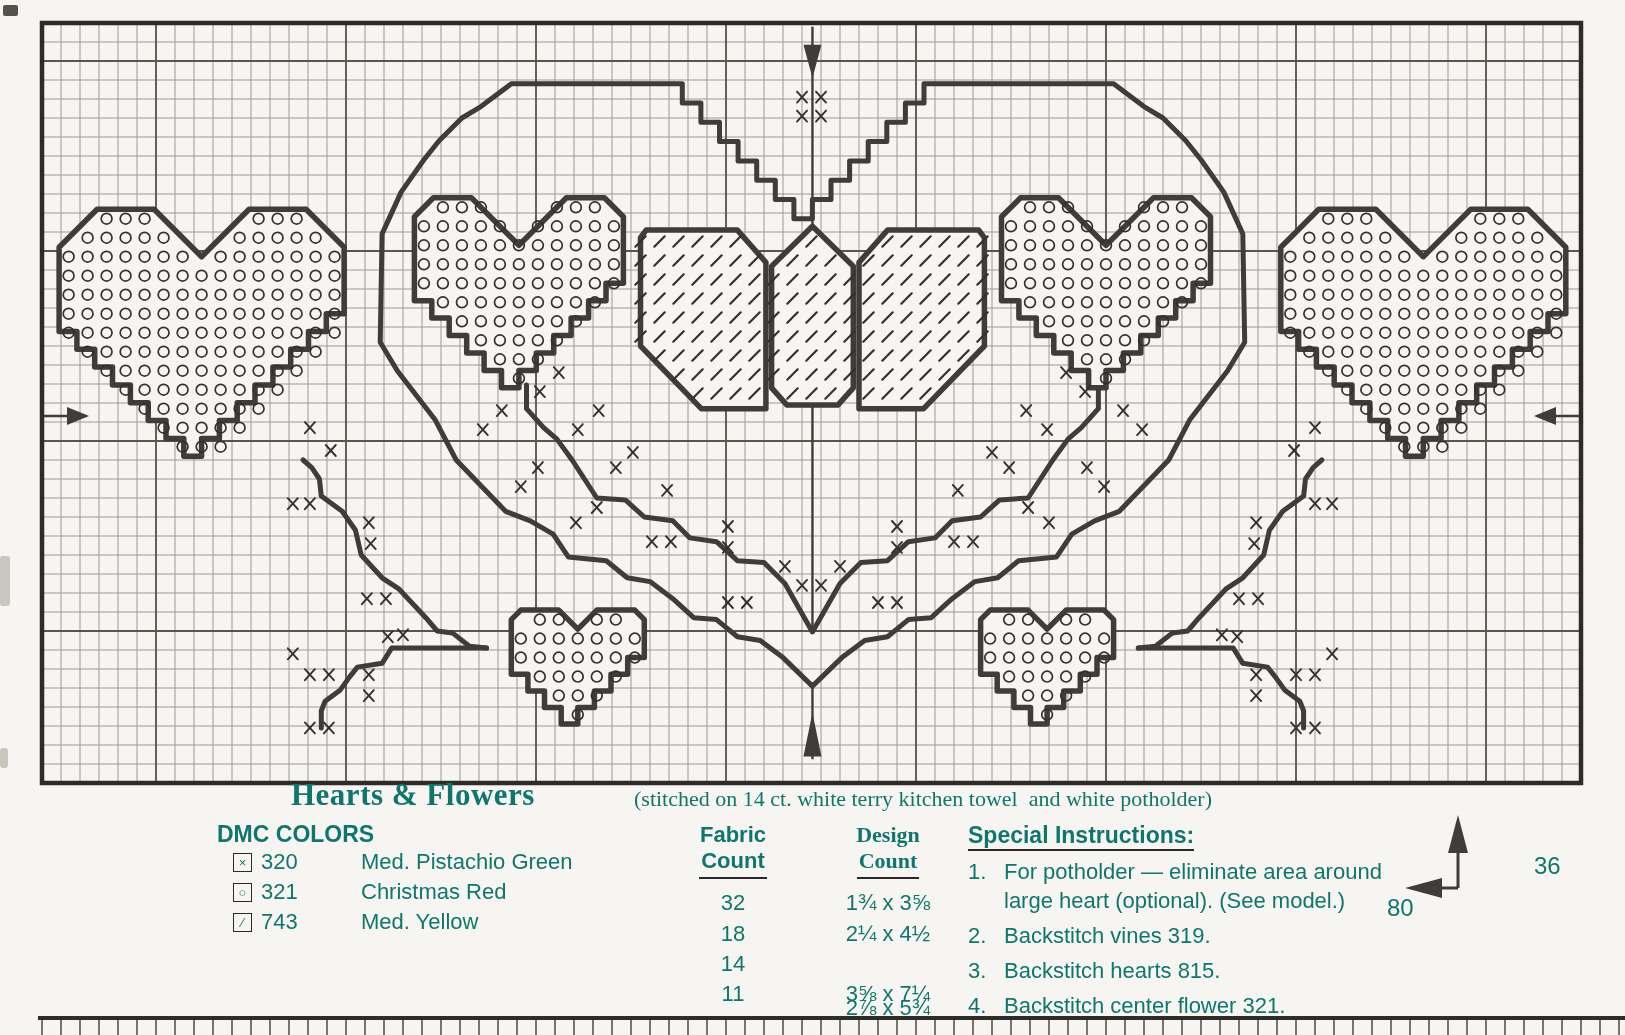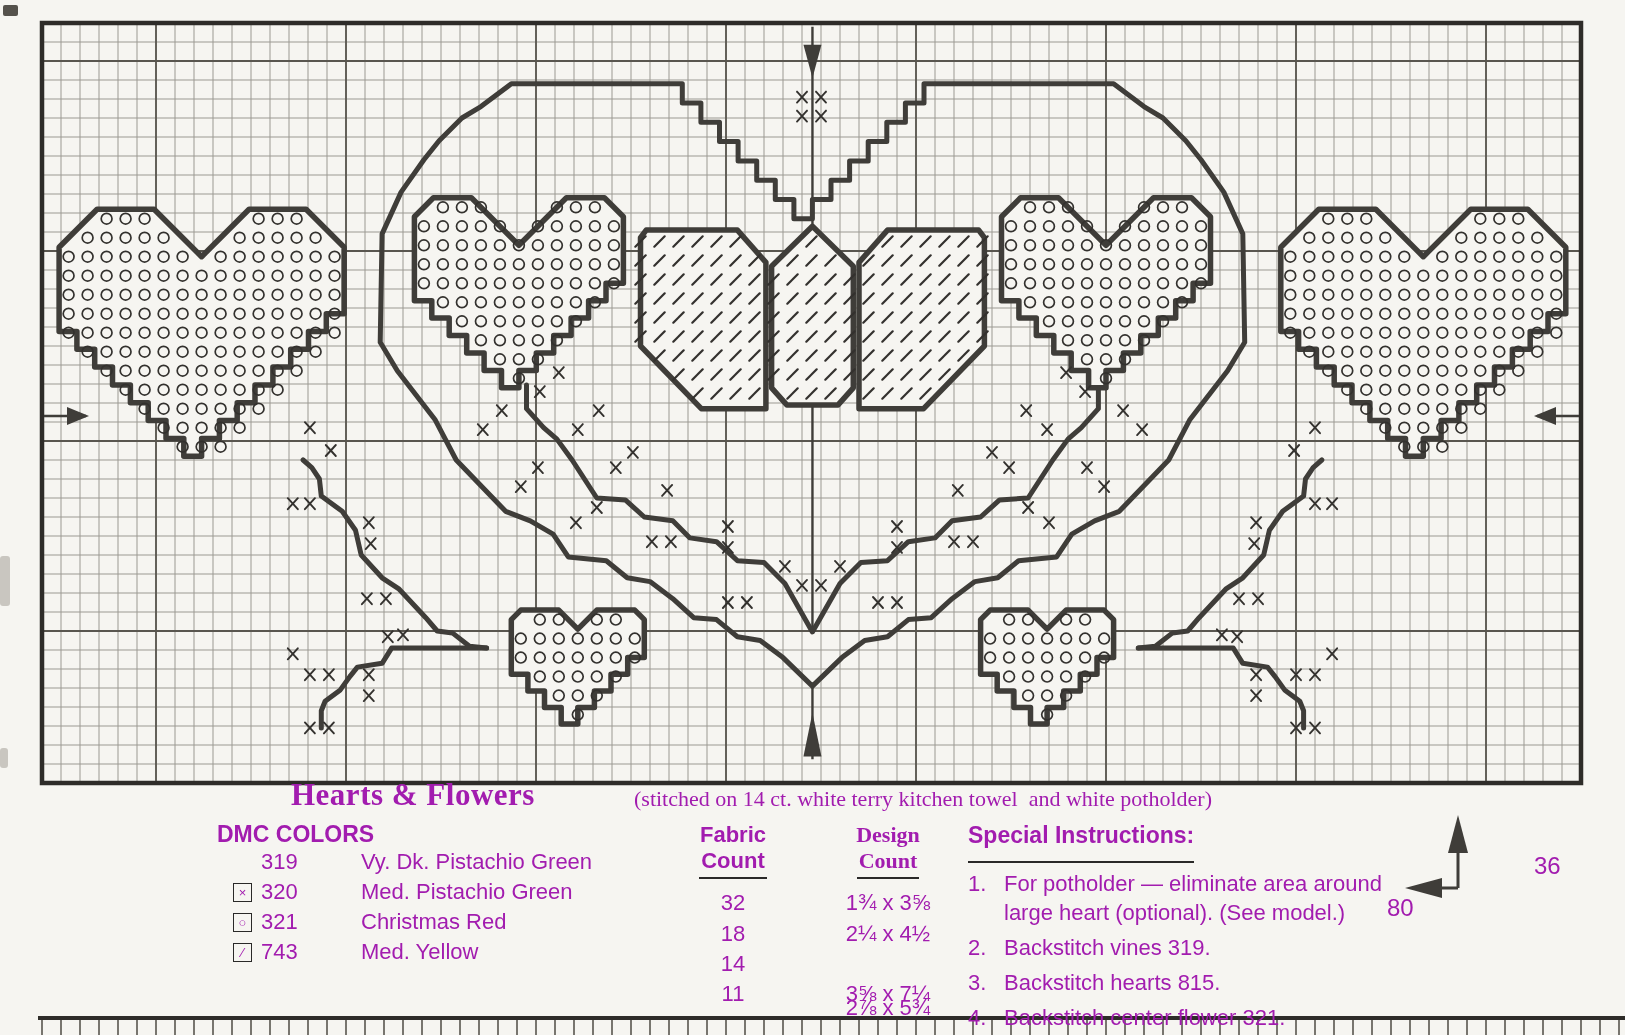--- a/index.html
+++ b/index.html
@@ -1,33 +1,33 @@
 <!DOCTYPE html>
 <html><head>
 <meta charset="utf-8">
 <style>
   html,body{margin:0;padding:0;background:#e8e6e2;}
   .page{position:relative;width:1625px;height:1035px;background:#f6f5f1;overflow:hidden;
-        font-family:"Liberation Sans",sans-serif;color:#a21caf;}
+        font-family:"Liberation Sans",sans-serif;color:#0f766e;}
   .abs{position:absolute;}
   svg{display:block;}
   .title{font-family:"Liberation Serif",serif;font-weight:bold;font-size:31px;letter-spacing:.5px;}
   .subtitle{font-family:"Liberation Serif",serif;font-size:22px;white-space:pre-wrap;}
   .h-bold{font-weight:bold;font-size:23px;}
   .colrow{display:flex;align-items:center;height:30px;font-size:22px;}
   .sym{width:17px;height:17px;border:1.8px solid #2a2928;margin-right:9px;display:flex;
        align-items:center;justify-content:center;font-size:13px;line-height:1;flex:0 0 auto;}
   .sym.none{visibility:hidden;}
   .code{width:100px;}
   .cname{}
   .colhead{font-weight:bold;font-size:22px;text-align:center;line-height:26px;}
   .colhead .ul{display:inline-block;border-bottom:2px solid #2a2928;padding:0 2px 3px 2px;}
   .cellnum{font-size:22px;text-align:center;}
   .instr-head{font-weight:bold;font-size:23px;border-bottom:2px solid #2a2928;
-              display:inline-block;padding-bottom:12px;}
+              display:inline-block;padding-bottom:0;}
   .instr-item{display:flex;font-size:22px;line-height:29px;margin-top:6px;}
   .instr-num{width:36px;flex:0 0 auto;}
   .instr-text{width:418px;}
   .dim{font-size:24px;}
   .smudge{background:#c9c6c0;border-radius:3px;}
 </style>
 </head>
 <body>
 
 <div class="page">
@@ -1121,25 +1121,20 @@
   <div class="abs smudge" style="left:0;top:556px;width:10px;height:50px;"></div>
   <div class="abs smudge" style="left:0;top:748px;width:8px;height:20px;"></div>
   <div class="abs" style="left:3px;top:5px;width:15px;height:11px;background:#55524c;border-radius:2px;"></div>
 
   <div class="abs title" style="left:291px;top:777px;">Hearts &amp; Flowers</div>
   <div class="abs subtitle" style="left:606px;top:786px;margin-left:28px;">(stitched on 14 ct. white terry kitchen towel  and white potholder)</div>
 
   <div class="abs h-bold" style="left:217px;top:821px;">DMC COLORS</div>
   <div class="abs" style="left:233px;top:847px;">
     <div class="colrow">
-      <span class="sym none"></span>
-      <span class="code">319</span>
-      <span class="cname">Vy. Dk. Pistachio Green</span>
-    </div>
-    <div class="colrow">
       <span class="sym">×</span>
       <span class="code">320</span>
       <span class="cname">Med. Pistachio Green</span>
     </div>
     <div class="colrow">
       <span class="sym">○</span>
       <span class="code">321</span>
       <span class="cname">Christmas Red</span>
     </div>
     <div class="colrow">

